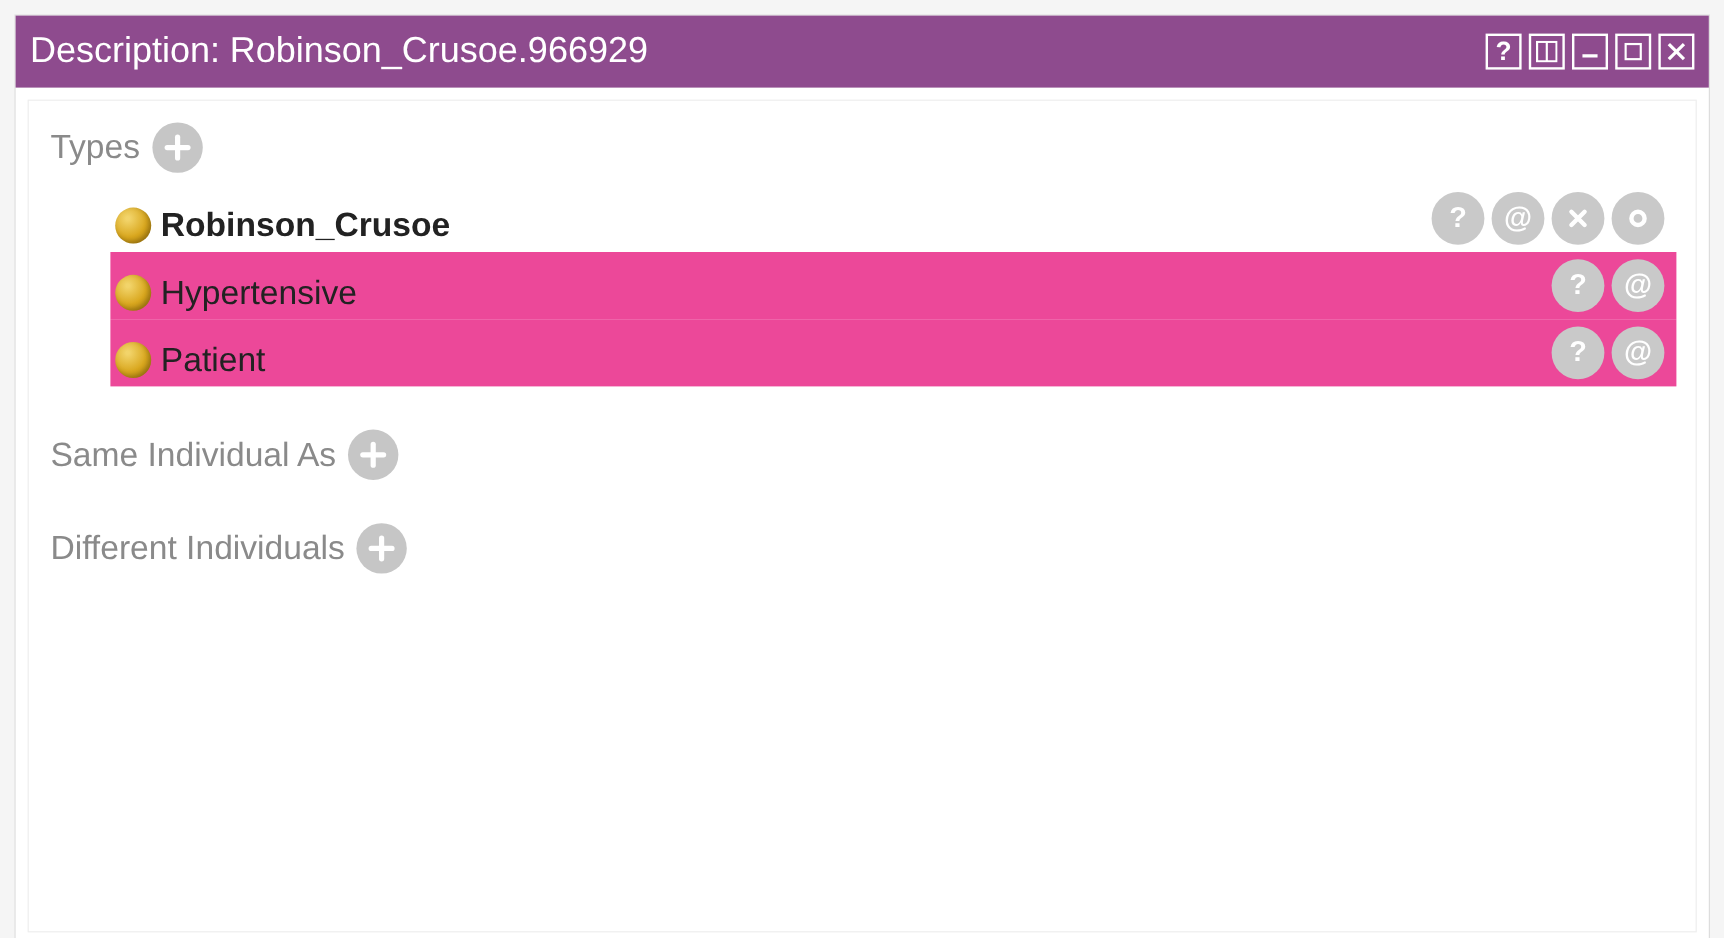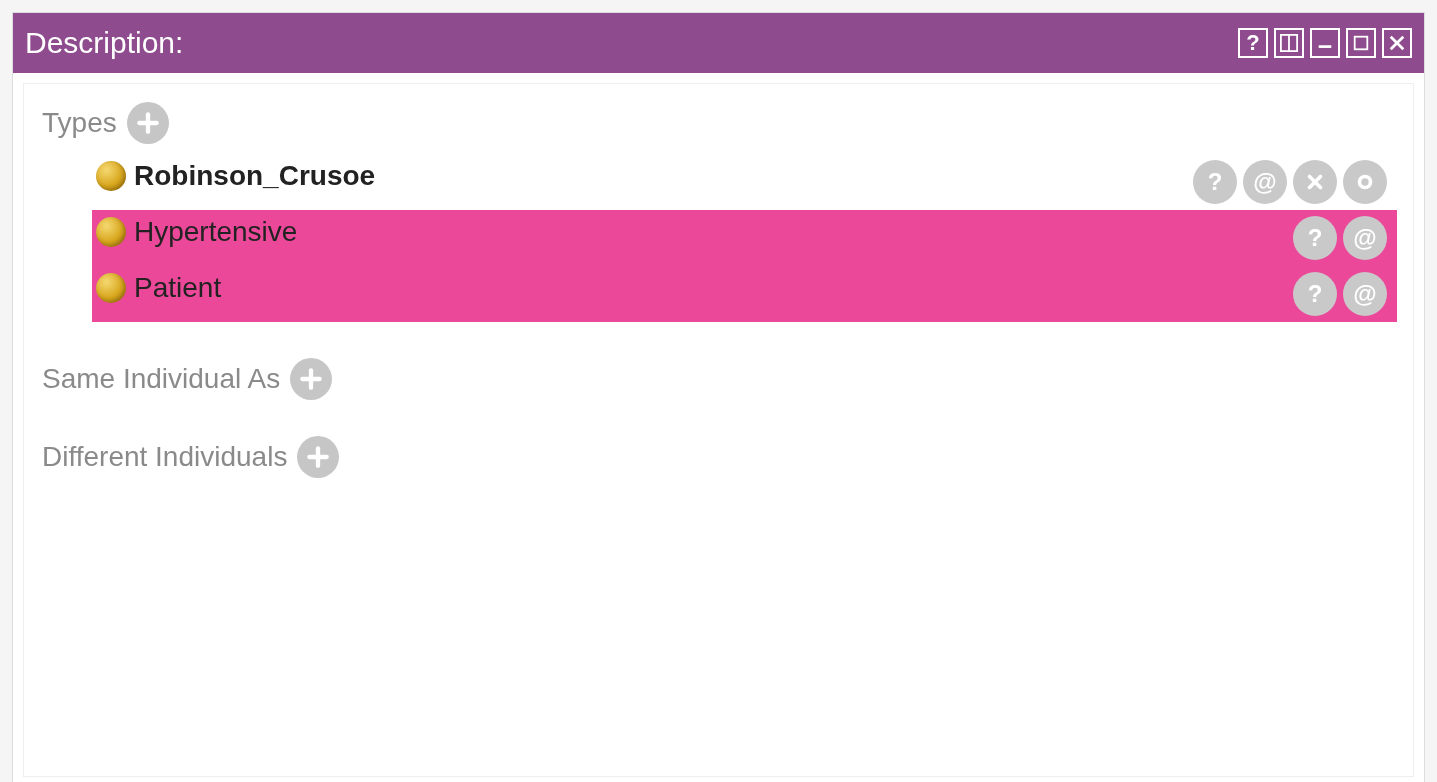--- a/index.html
+++ b/index.html
@@ -86,21 +86,21 @@
     cursor: pointer;
   }
   .add-circle svg { width: 26px; height: 26px; }
 
   .type-list {
     margin-left: 50px;
     margin-right: 4px;
   }
   .type-row {
     display: flex;
-    align-items: flex-start;
+    align-items: flex-end;
     justify-content: space-between;
     padding: 6px 10px 6px 4px;
     min-height: 48px;
     box-sizing: border-box;
   }
   .type-row.inferred {
     background: #ec4899;
   }
   .type-left {
     display: flex;
@@ -138,20 +138,21 @@
   .action-btn svg { width: 22px; height: 22px; }
 </style>
 </head>
 <body>
 
 <div class="panel">
 
   <div class="titlebar">
     <div class="title">
       <span>Description:</span>
+      <span>Robinson_Crusoe.966929</span>
     </div>
     <div class="win-controls">
       <div class="win-btn">
         <span>?</span>
       </div>
       <div class="win-btn">
         <svg viewBox="0 0 20 20">
           <rect x="1" y="1" width="18" height="18" fill="none" stroke="#fff" stroke-width="2"></rect>
           <line x1="10" y1="1" x2="10" y2="19" stroke="#fff" stroke-width="2"></line>
         </svg>

